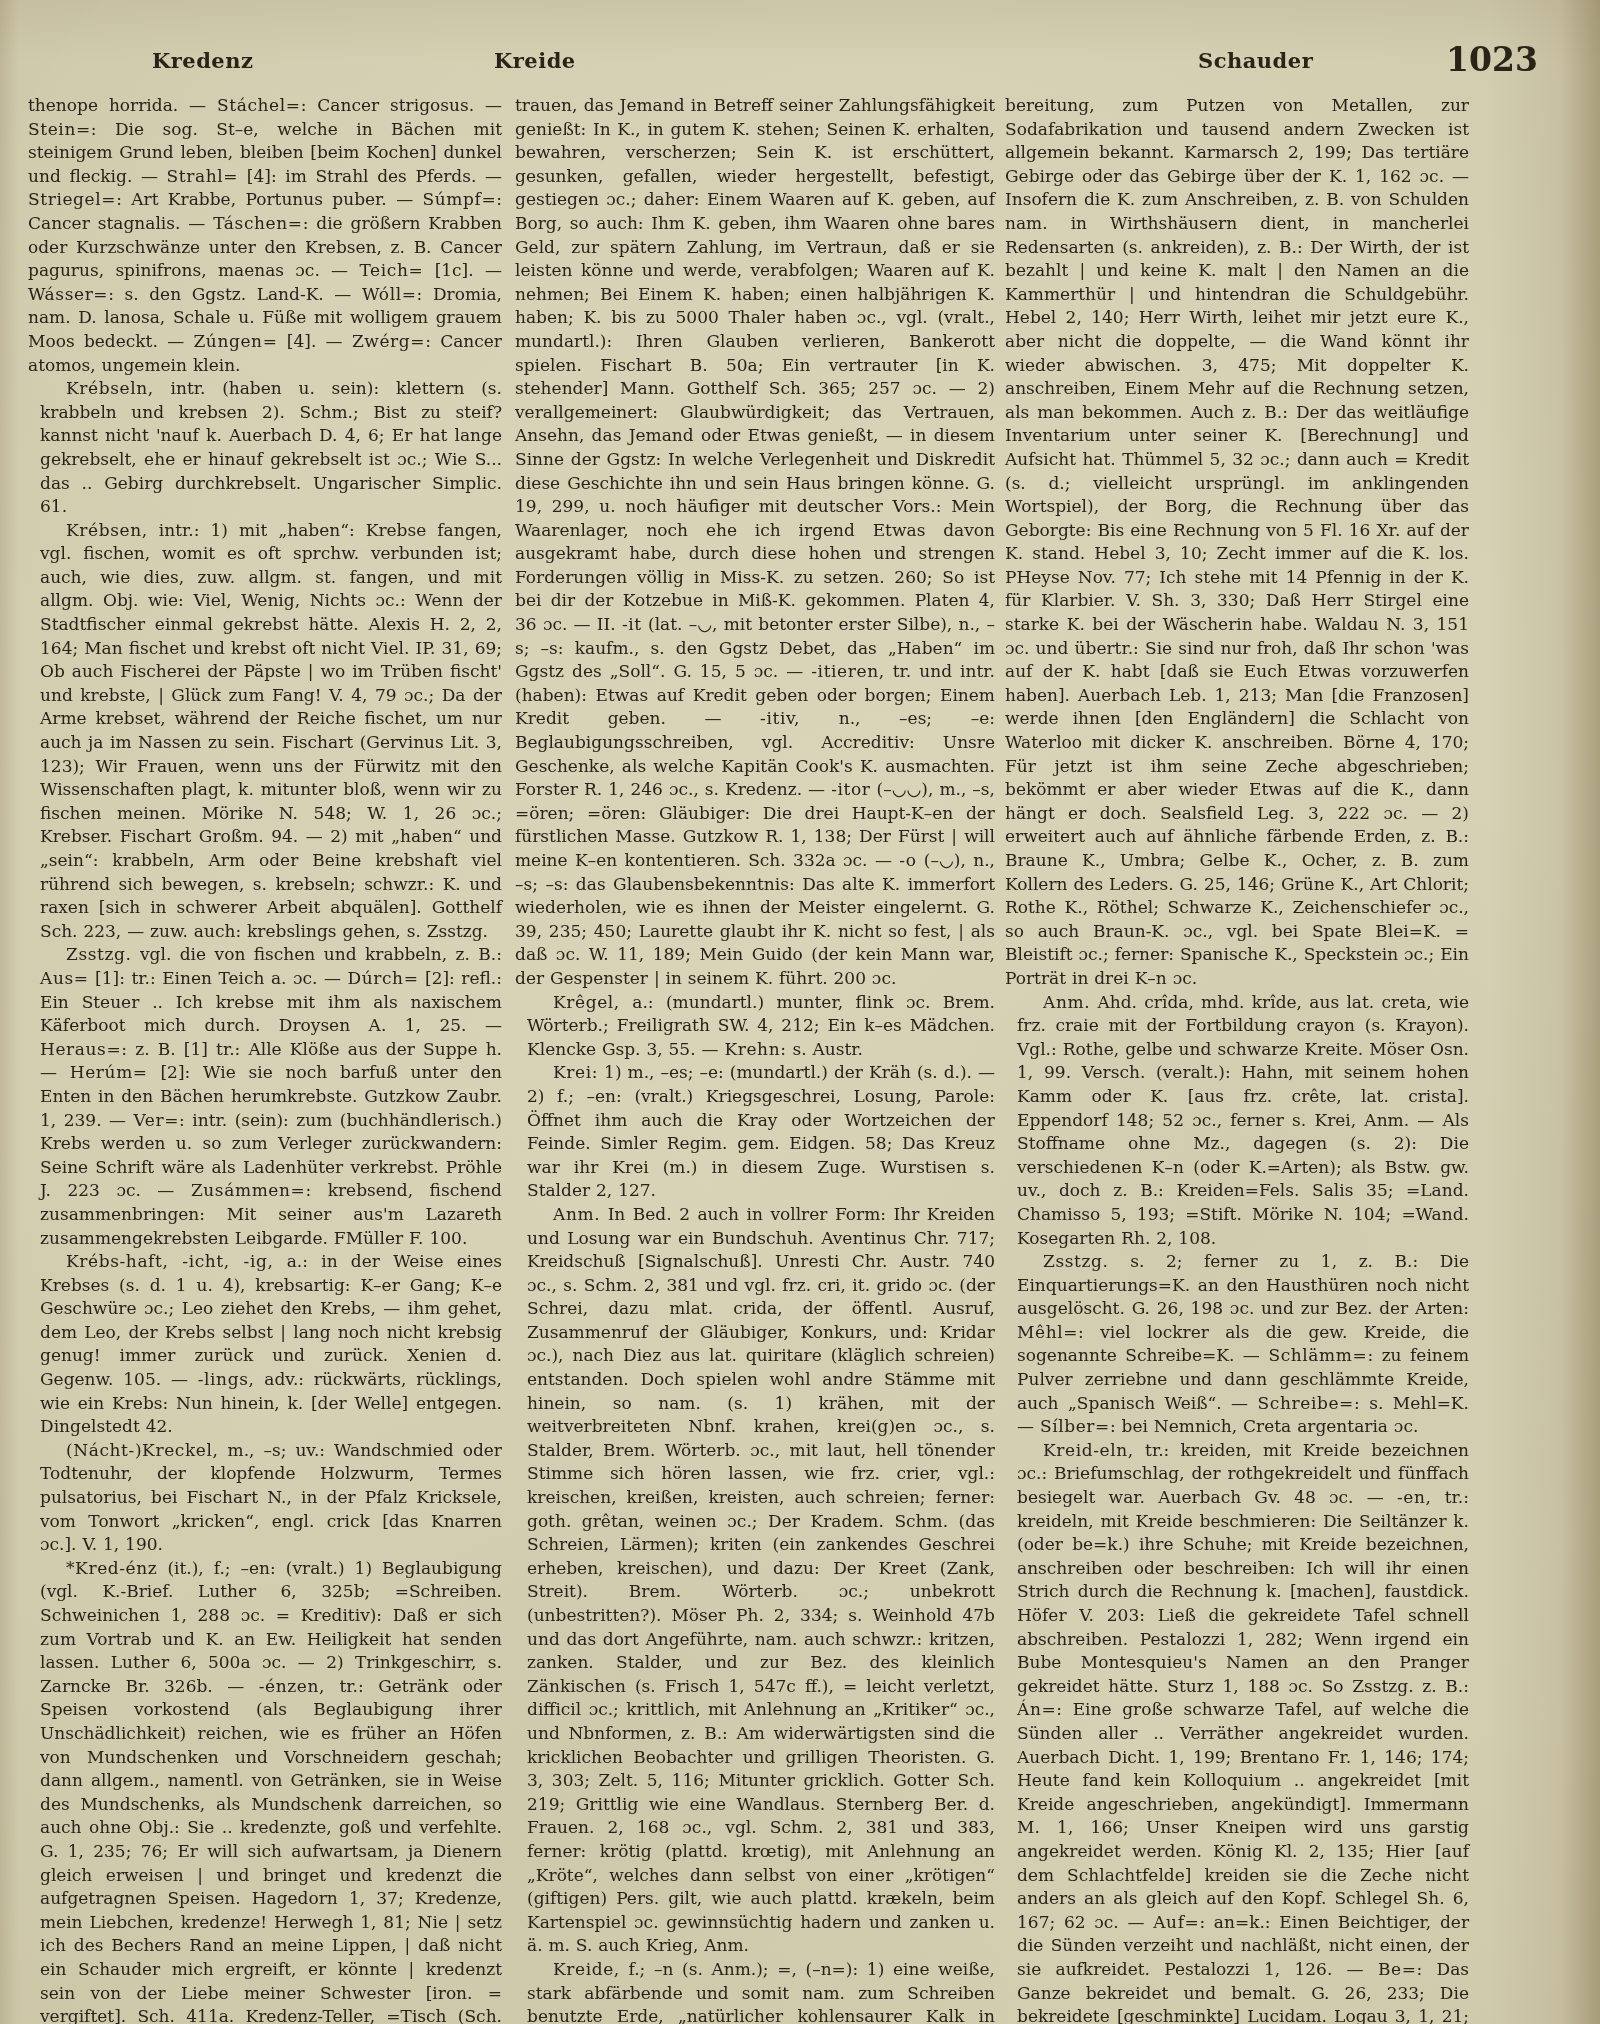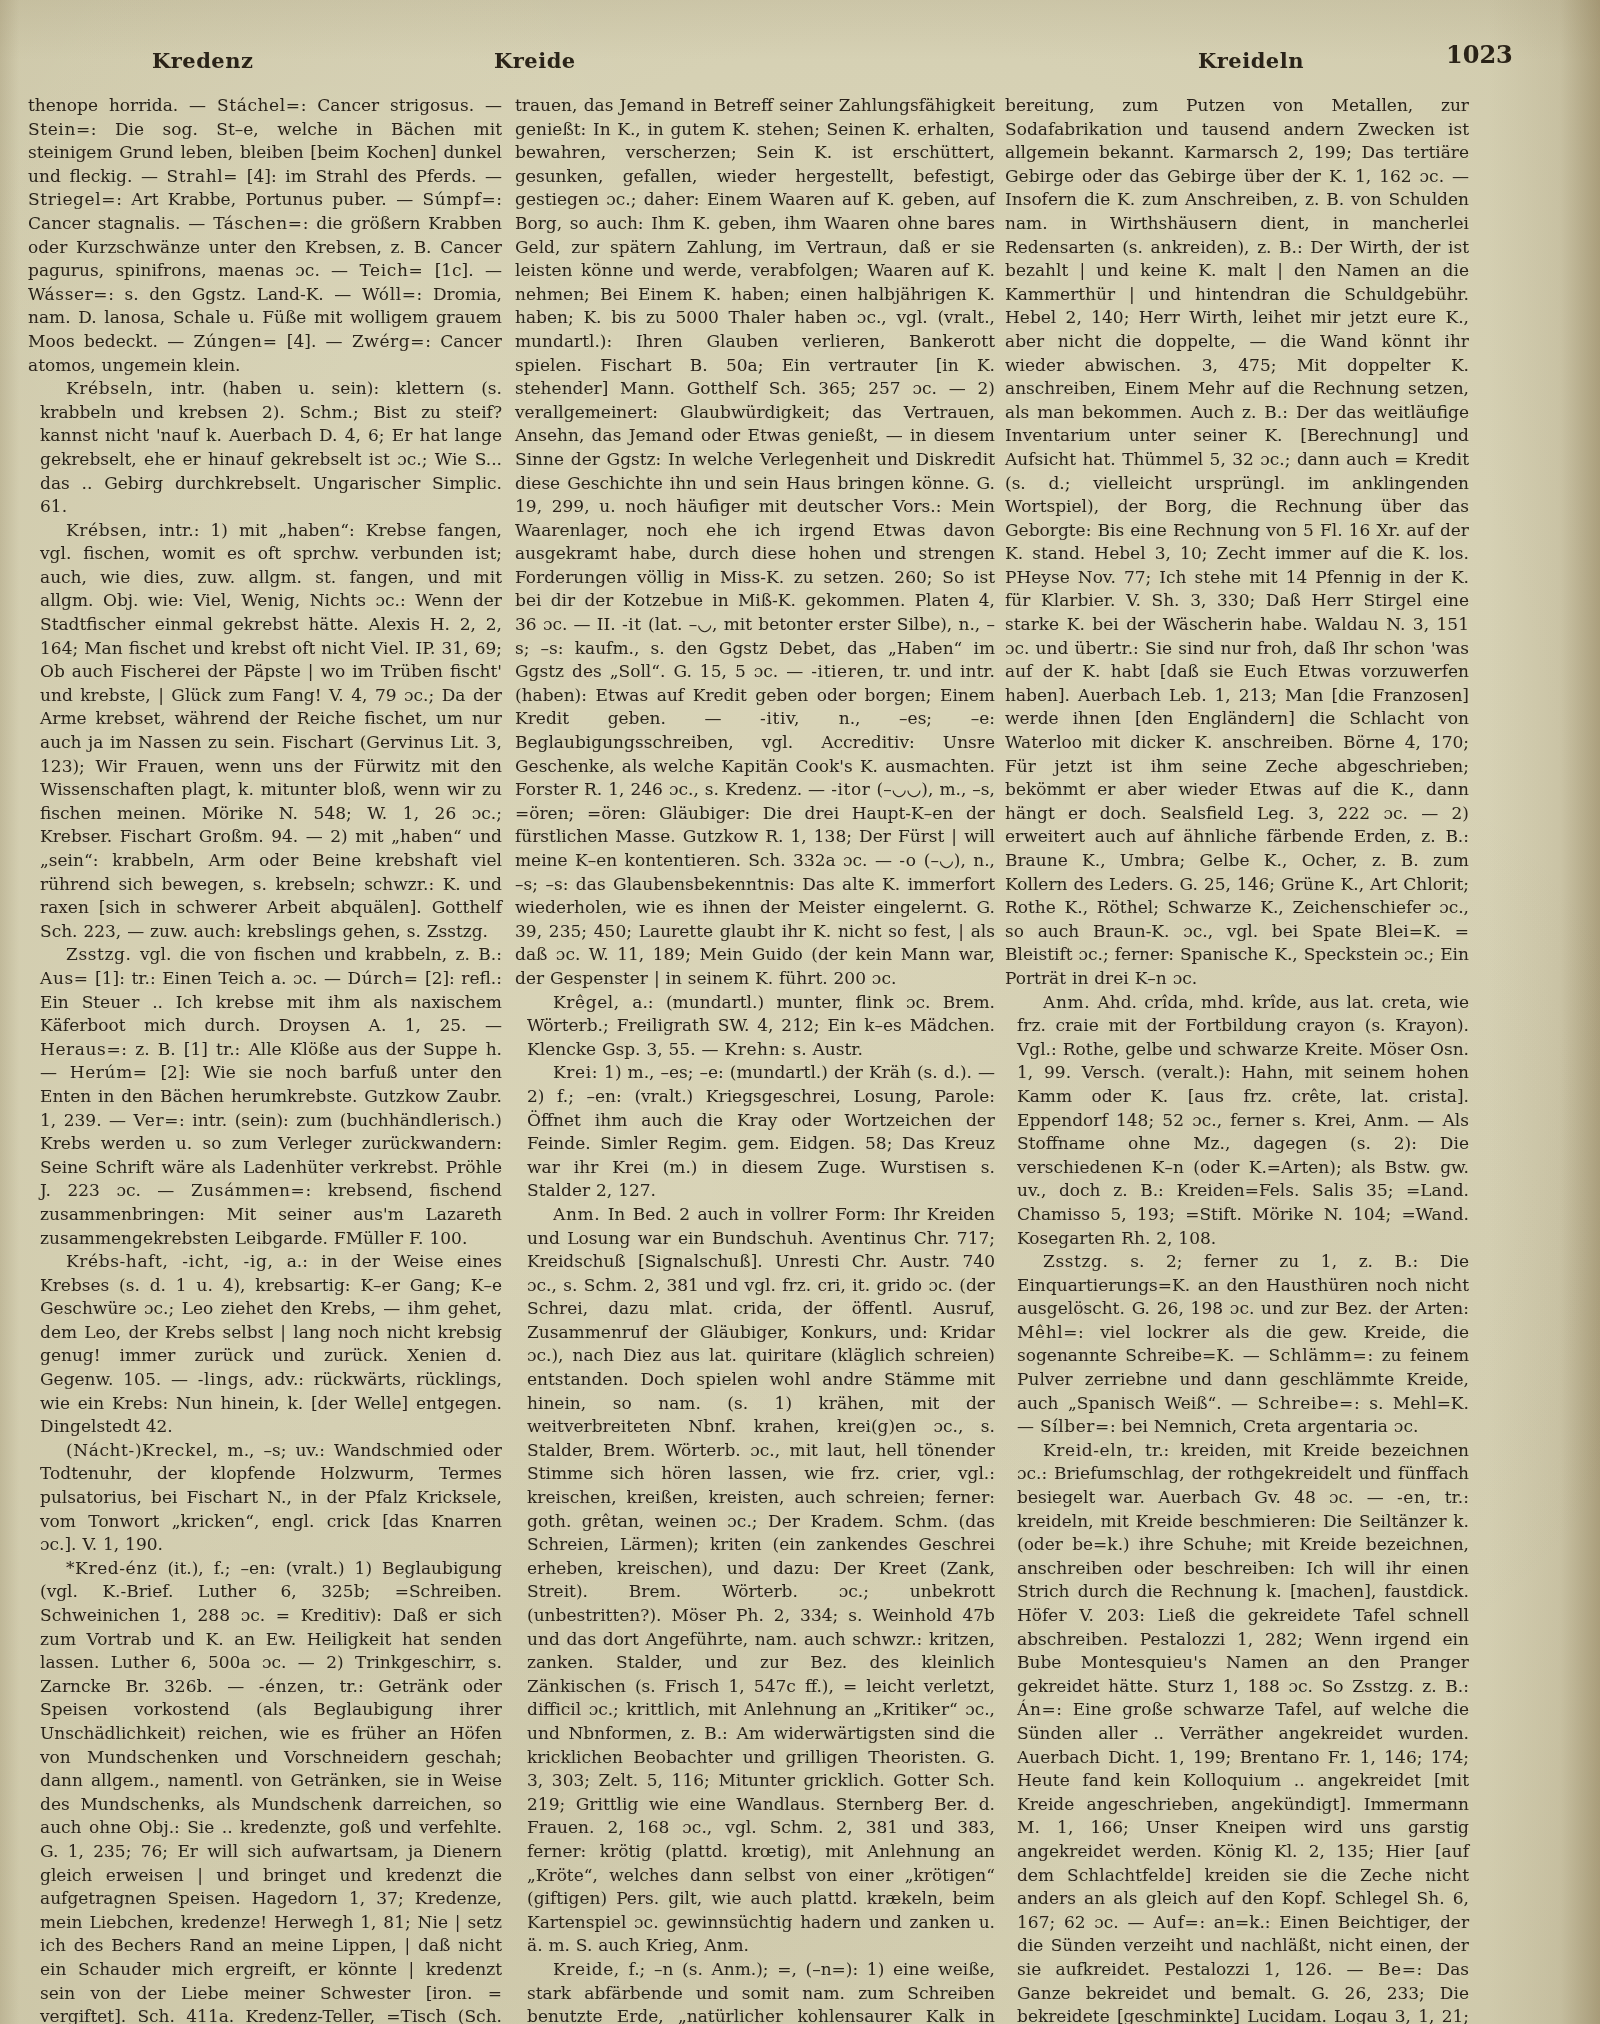--- a/index.html
+++ b/index.html
@@ -9,21 +9,21 @@
       linear-gradient(90deg, rgba(140,125,90,0.25) 0%, rgba(140,125,90,0) 1.2%),
       linear-gradient(270deg, rgba(120,100,60,0.45) 0%, rgba(150,135,100,0.18) 2.5%, rgba(150,135,100,0) 7%),
       linear-gradient(180deg, rgba(130,115,80,0.12) 0%, rgba(130,115,80,0) 3%),
       radial-gradient(ellipse at 55% 45%, #dad5b9 0%, #d6d1b4 55%, #cdc7a8 100%);
     font-family:"DejaVu Serif","Liberation Serif",serif;
     color:#272017;
   }
   .page{position:absolute;inset:0;}
   .runhead{position:absolute;top:48px;left:0;width:1461px;height:34px;}
   .runhead .kw{position:absolute;font-size:21px;font-weight:bold;letter-spacing:0.5px;color:#2a2318;}
-  .pageno{position:absolute;top:40px;left:1446px;font-size:24px;font-weight:bold;color:#2a2318;font-family:"DejaVu Serif","Liberation Serif",serif;}
+  .pageno{position:absolute;top:40px;left:1446px;font-size:33px;font-weight:bold;color:#2a2318;font-family:"DejaVu Serif","Liberation Serif",serif;}
   .col{position:absolute;top:94px;text-align:justify;font-size:17px;line-height:23.6px;
        word-spacing:0.5px;color:#29221a;}
   #col0{left:28px;width:474px;}
   #col1{left:515px;width:480px;}
   #col2{left:1005px;width:464px;}
   .para{margin:0;padding:0;}
   .para.ind{text-indent:26px;margin-left:12px;}
   .hw{font-weight:normal;letter-spacing:0.6px;}
   
   .mottle{position:absolute;inset:0;pointer-events:none;
@@ -34,21 +34,21 @@
 </style>
 </head>
 <body>
 
 <div class="page">
   <div class="mottle"></div>
 
   <div class="runhead">
     <span class="kw" style="left:152px;">Kredenz</span>
     <span class="kw" style="left:494px;">Kreide</span>
-    <span class="kw" style="left:1198px;">Kreideln</span>
+    <span class="kw" style="left:1198px;">Schauder</span>
   </div>
   <div class="pageno">1023</div>
 
   <div class="col" id="col0">
       <p class="para"><span>thenope horrida. — </span><span class="hw">Stáchel=</span><span>: Cancer strigosus. — </span><span class="hw">Stein=</span><span>: Die sog. St–e, welche in Bächen mit steinigem Grund leben, bleiben [beim Kochen] dunkel und fleckig. — </span><span class="hw">Strahl=</span><span> [4]: im Strahl des Pferds. — </span><span class="hw">Striegel=</span><span>: Art Krabbe, Portunus puber. — </span><span class="hw">Súmpf=</span><span>: Cancer stagnalis. — </span><span class="hw">Táschen=</span><span>: die größern Krabben oder Kurzschwänze unter den Krebsen, z. B. Cancer pagurus, spinifrons, maenas ɔc. — </span><span class="hw">Teich=</span><span> [1c]. — </span><span class="hw">Wásser=</span><span>: s. den Ggstz. Land-K. — </span><span class="hw">Wóll=</span><span>: Dromia, nam. D. lanosa, Schale u. Füße mit wolligem grauem Moos bedeckt. — </span><span class="hw">Zúngen=</span><span> [4]. — </span><span class="hw">Zwérg=</span><span>: Cancer atomos, ungemein klein.</span></p>
       <p class="para ind"><span class="hw">Krébseln,</span><span> intr. (haben u. sein): klettern (s. krabbeln und krebsen 2). Schm.; Bist zu steif? kannst nicht 'nauf k. Auerbach D. 4, 6; Er hat lange gekrebselt, ehe er hinauf gekrebselt ist ɔc.; Wie S... das .. Gebirg durchkrebselt. Ungarischer Simplic. 61.</span></p>
       <p class="para ind"><span class="hw">Krébsen,</span><span> intr.: 1) mit „haben“: Krebse fangen, vgl. fischen, womit es oft sprchw. verbunden ist; auch, wie dies, zuw. allgm. st. fangen, und mit allgm. Obj. wie: Viel, Wenig, Nichts ɔc.: Wenn der Stadtfischer einmal gekrebst hätte. Alexis H. 2, 2, 164; Man fischet und krebst oft nicht Viel. IP. 31, 69; Ob auch Fischerei der Päpste | wo im Trüben fischt' und krebste, | Glück zum Fang! V. 4, 79 ɔc.; Da der Arme krebset, während der Reiche fischet, um nur auch ja im Nassen zu sein. Fischart (Gervinus Lit. 3, 123); Wir Frauen, wenn uns der Fürwitz mit den Wissenschaften plagt, k. mitunter bloß, wenn wir zu fischen meinen. Mörike N. 548; W. 1, 26 ɔc.; Krebser. Fischart Großm. 94. — 2) mit „haben“ und „sein“: krabbeln, Arm oder Beine krebshaft viel rührend sich bewegen, s. krebseln; schwzr.: K. und raxen [sich in schwerer Arbeit abquälen]. Gotthelf Sch. 223, — zuw. auch: krebslings gehen, s. Zsstzg.</span></p>
       <p class="para ind"><span class="hw">Zsstzg.</span><span> vgl. die von fischen und krabbeln, z. B.: </span><span class="hw">Aus=</span><span> [1]: tr.: Einen Teich a. ɔc. — </span><span class="hw">Dúrch=</span><span> [2]: refl.: Ein Steuer .. Ich krebse mit ihm als naxischem Käferboot mich durch. Droysen A. 1, 25. — </span><span class="hw">Heraus=</span><span>: z. B. [1] tr.: Alle Klöße aus der Suppe h. — </span><span class="hw">Herúm=</span><span> [2]: Wie sie noch barfuß unter den Enten in den Bächen herumkrebste. Gutzkow Zaubr. 1, 239. — </span><span class="hw">Ver=</span><span>: intr. (sein): zum (buchhändlerisch.) Krebs werden u. so zum Verleger zurückwandern: Seine Schrift wäre als Ladenhüter verkrebst. Pröhle J. 223 ɔc. — </span><span class="hw">Zusámmen=</span><span>: krebsend, fischend zusammenbringen: Mit seiner aus'm Lazareth zusammengekrebsten Leibgarde. FMüller F. 100.</span></p>
       <p class="para ind"><span class="hw">Krébs-haft, -icht, -ig,</span><span> a.: in der Weise eines Krebses (s. d. 1 u. 4), krebsartig: K–er Gang; K–e Geschwüre ɔc.; Leo ziehet den Krebs, — ihm gehet, dem Leo, der Krebs selbst | lang noch nicht krebsig genug! immer zurück und zurück. Xenien d. Gegenw. 105. — </span><span class="hw">-lings,</span><span> adv.: rückwärts, rücklings, wie ein Krebs: Nun hinein, k. [der Welle] entgegen. Dingelstedt 42.</span></p>
       <p class="para ind"><span class="hw">(Nácht-)Kreckel,</span><span> m., –s; uv.: Wandschmied oder Todtenuhr, der klopfende Holzwurm, Termes pulsatorius, bei Fischart N., in der Pfalz Kricksele, vom Tonwort „kricken“, engl. crick [das Knarren ɔc.]. V. 1, 190.</span></p>

